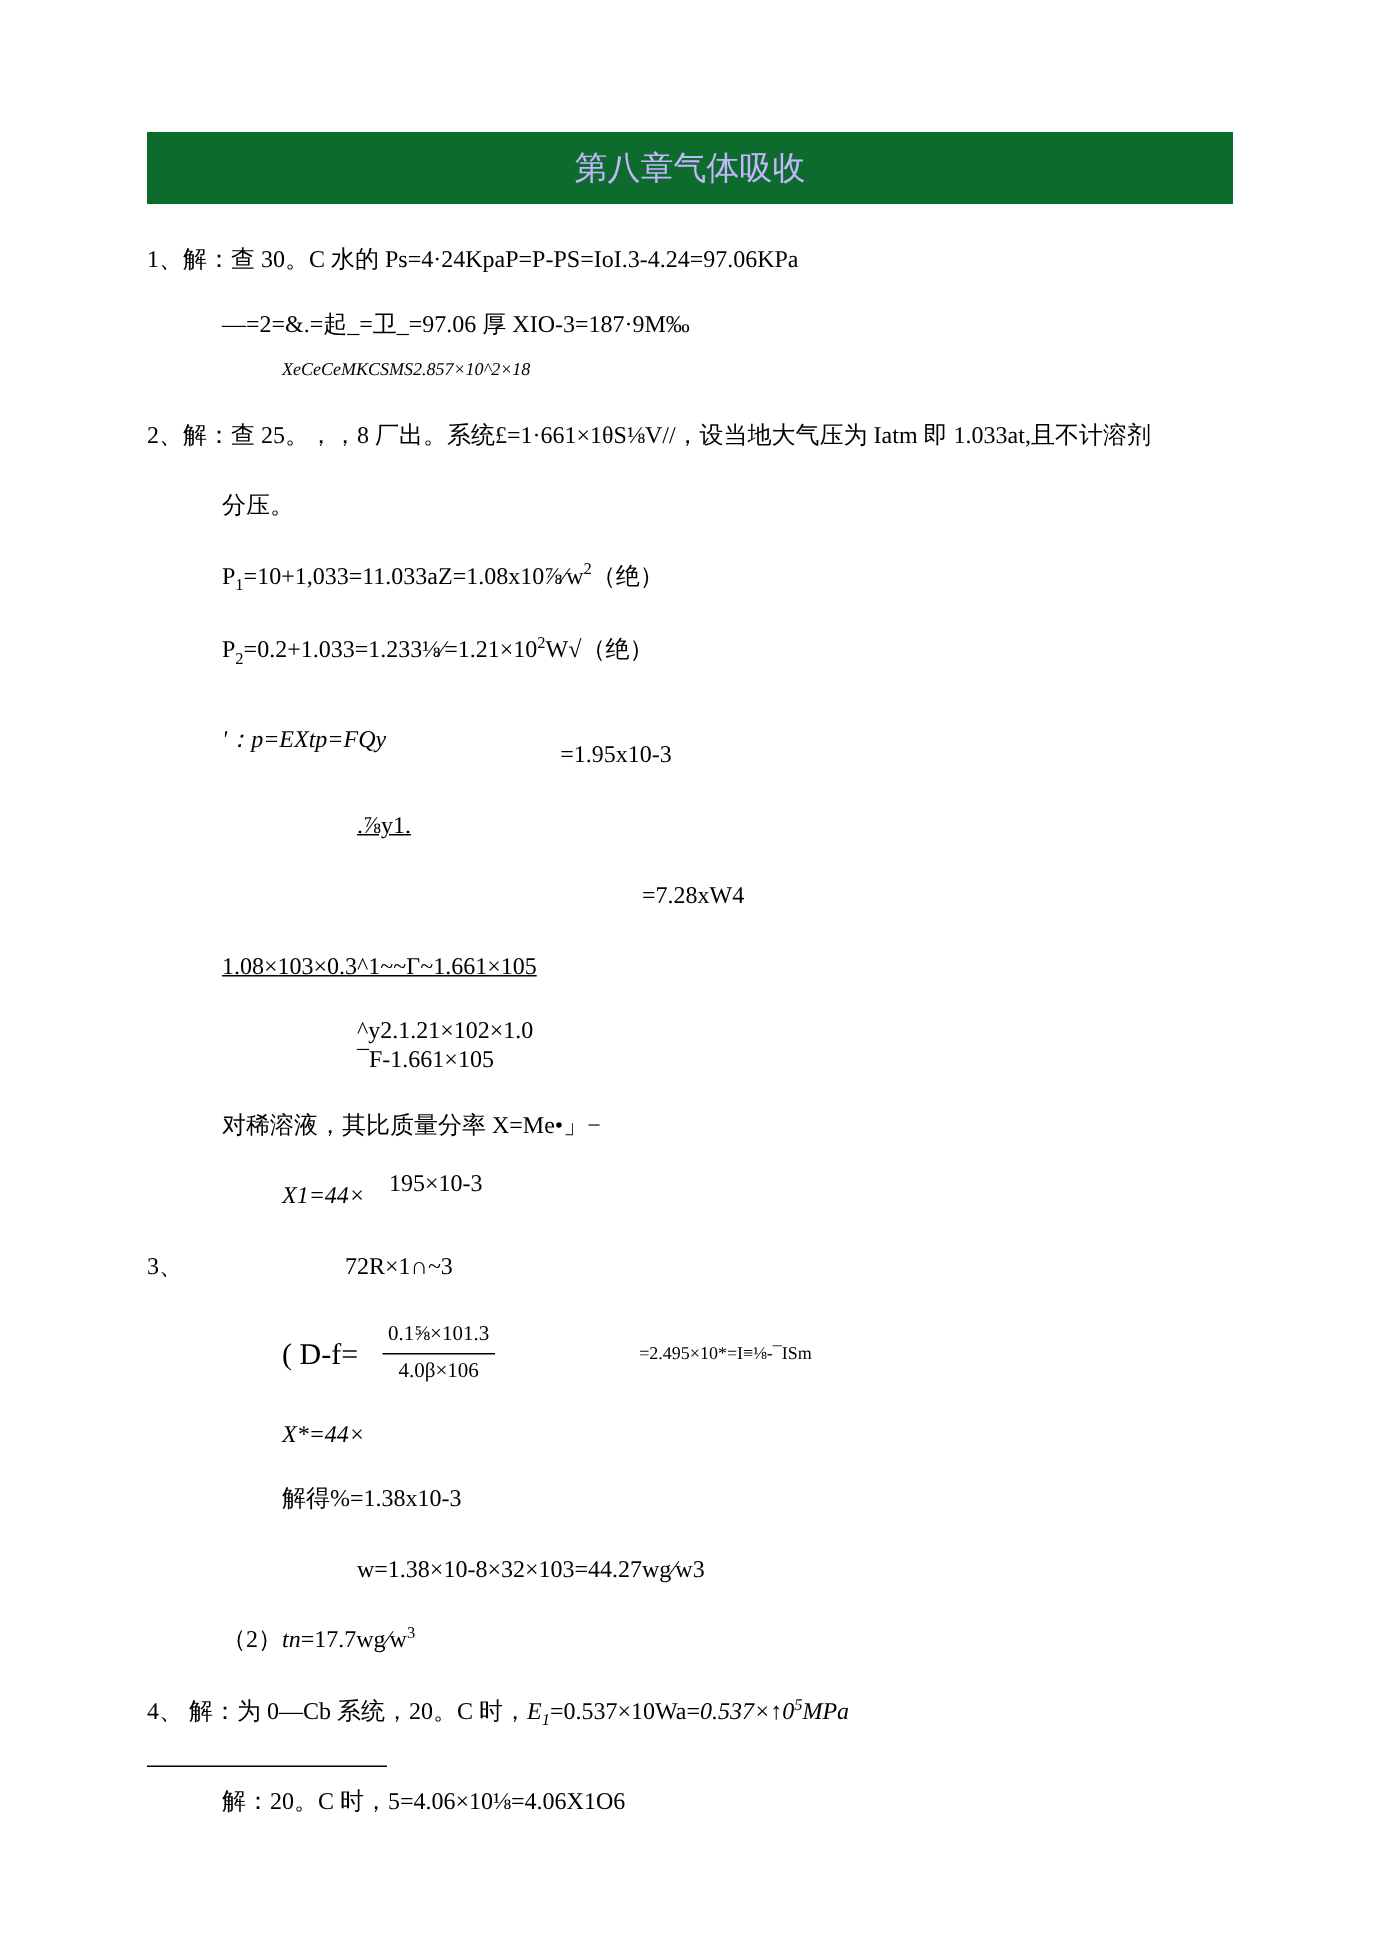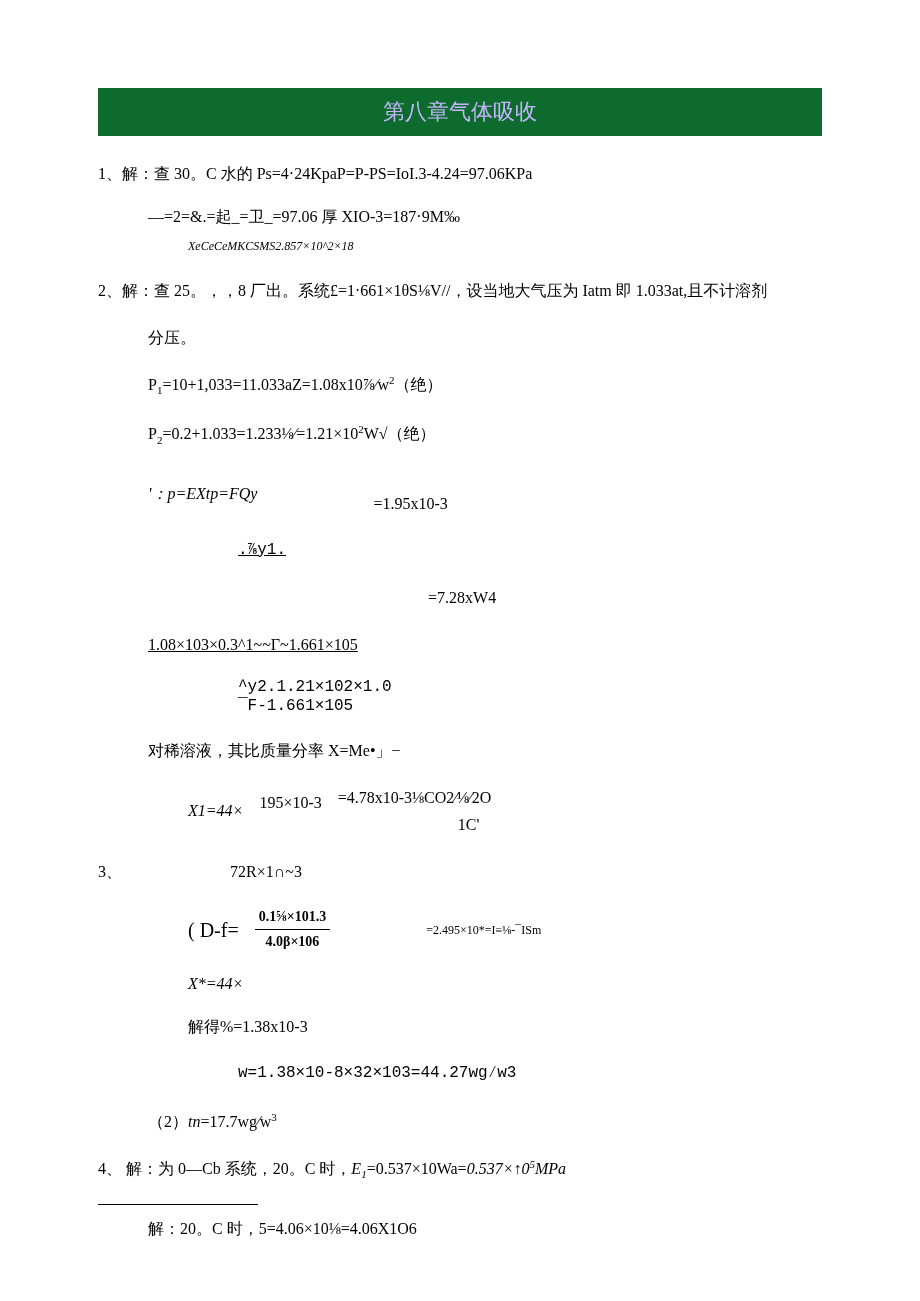--- a/index.html
+++ b/index.html
@@ -1,26 +1,26 @@
 <!DOCTYPE html>
 <html><head>
   <meta charset="utf-8">
   <style>
     * { margin: 0; padding: 0; box-sizing: border-box; }
     body { width: 920px; height: 1301px; background: #fff; font-family: "SimSun", serif; font-size: 16px; color: #000; position: relative; padding: 88px 98px 0 98px; }
     .banner { background: #0d6b2d; color: #c4b5fd; text-align: center; font-size: 22px; padding: 9px 0; margin-bottom: 24px; font-family: "SimSun", serif; }
     .line { margin-bottom: 20px; line-height: 1.7; }
     .indent1 { padding-left: 50px; }
     .indent2 { padding-left: 90px; }
-    .indent3 { padding-left: 140px; font-family: Liberation Mono, monospace; }
+    .indent3 { padding-left: 140px; }
     .small { font-size: 12px; }
     .sub { vertical-align: sub; font-size: 11px; }
     .sup { vertical-align: super; font-size: 11px; }
     .ital { font-style: italic; }
-    .frac { display: inline-block; vertical-align: middle; text-align: center; font-size: 14px; font-weight: bold; }
+    .frac { display: inline-block; vertical-align: middle; text-align: center; font-size: 14px; }
     .frac .num { display: block; border-bottom: 1px solid #000; padding: 0 4px; }
     .frac .den { display: block; padding: 0 4px; }
     .row { display: flex; align-items: center; gap: 16px; }
     .big-serif { font-family: "Times New Roman", serif; font-size: 20px; }
     .mt-10 { margin-top: -10px; }
     .tight { line-height: 1.2; }
   </style>
 </head>
 <body>
 
@@ -45,24 +45,20 @@
 <div class="line indent1" style="text-decoration:underline">1.08×103×0.3^1~~Γ~1.661×105</div>
 
 <div class="indent3 tight">^y2.1.21×102×1.0</div>
 <div class="indent3 tight line">¯F-1.661×105</div>
 
 <div class="line indent1">对稀溶液，其比质量分率 X=Me•」−</div>
 
 <div class="line indent2 row">
   <span class="ital">X1=44×</span>
   <span style="margin-top:-16px">195×10-3</span>
-  <span>
-    <span>=4.78x10-3⅛CO2⁄⅛⁄2O</span><br>
-    <span style="padding-left:120px">1C'</span>
-  </span>
 </div>
 
 <div class="line row">
   <span>3、</span>
   <span style="margin-left:92px">72R×1∩~3</span>
 </div>
 
 <div class="line indent2 row">
   <span class="big-serif">( D-f=</span>
   <span class="frac">

